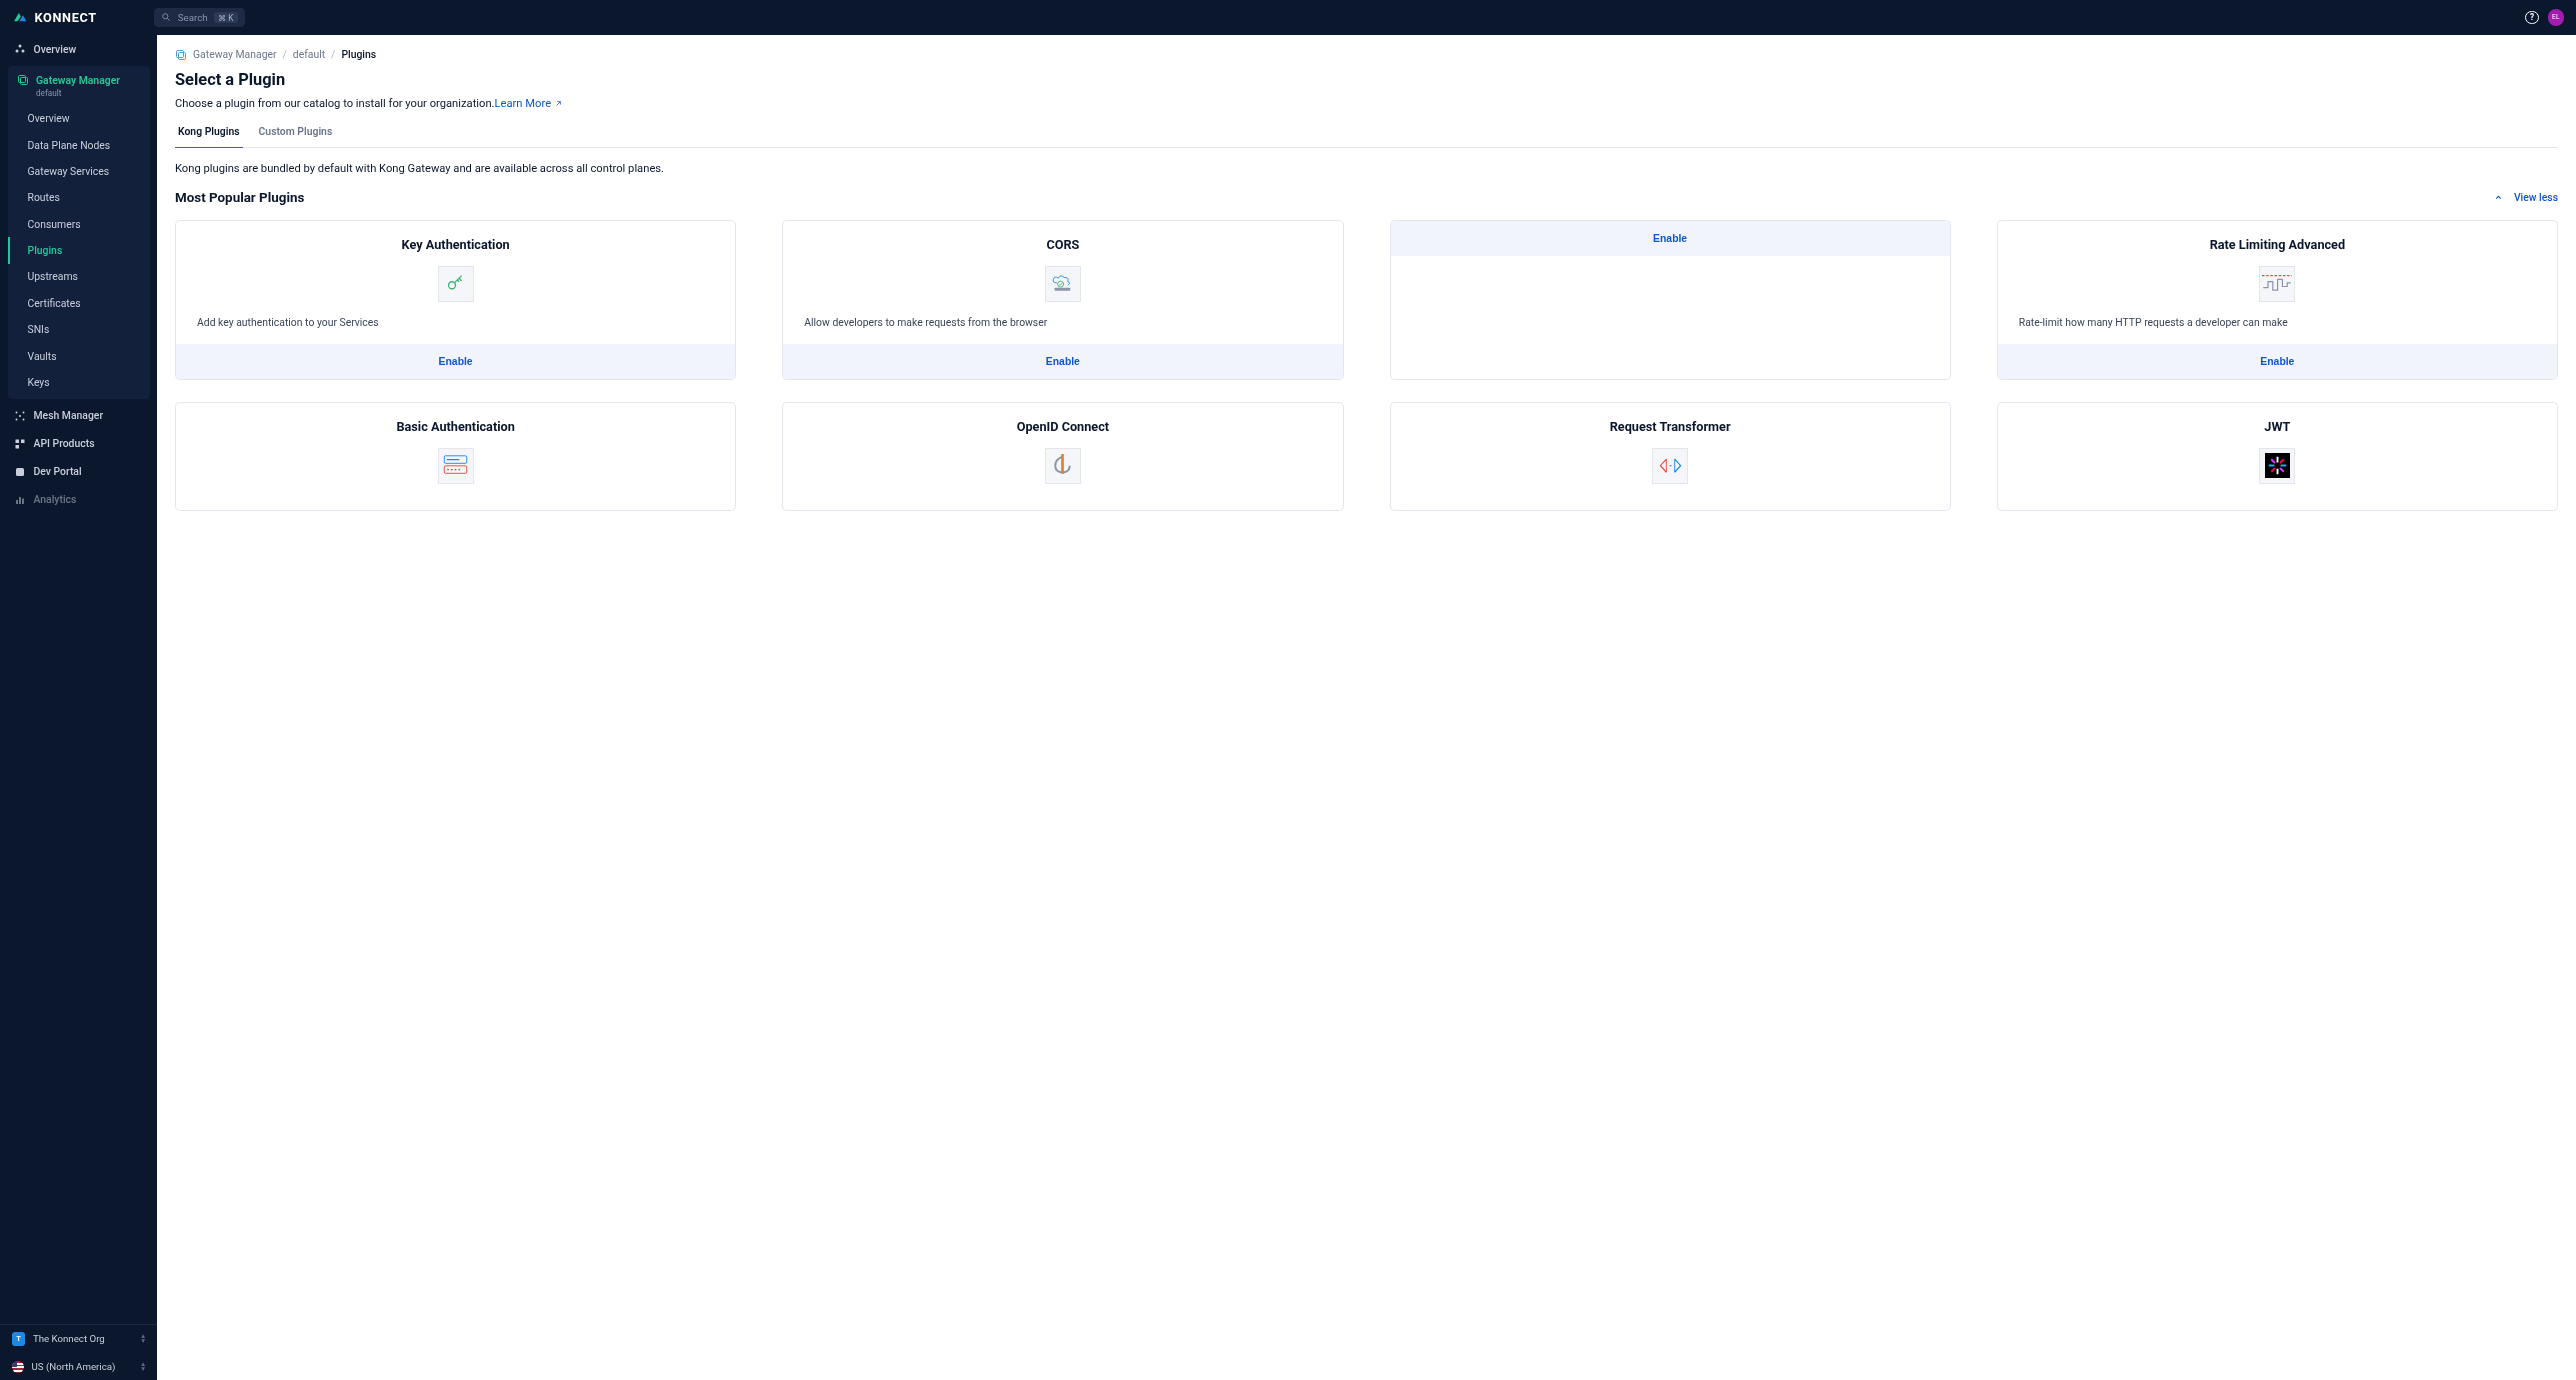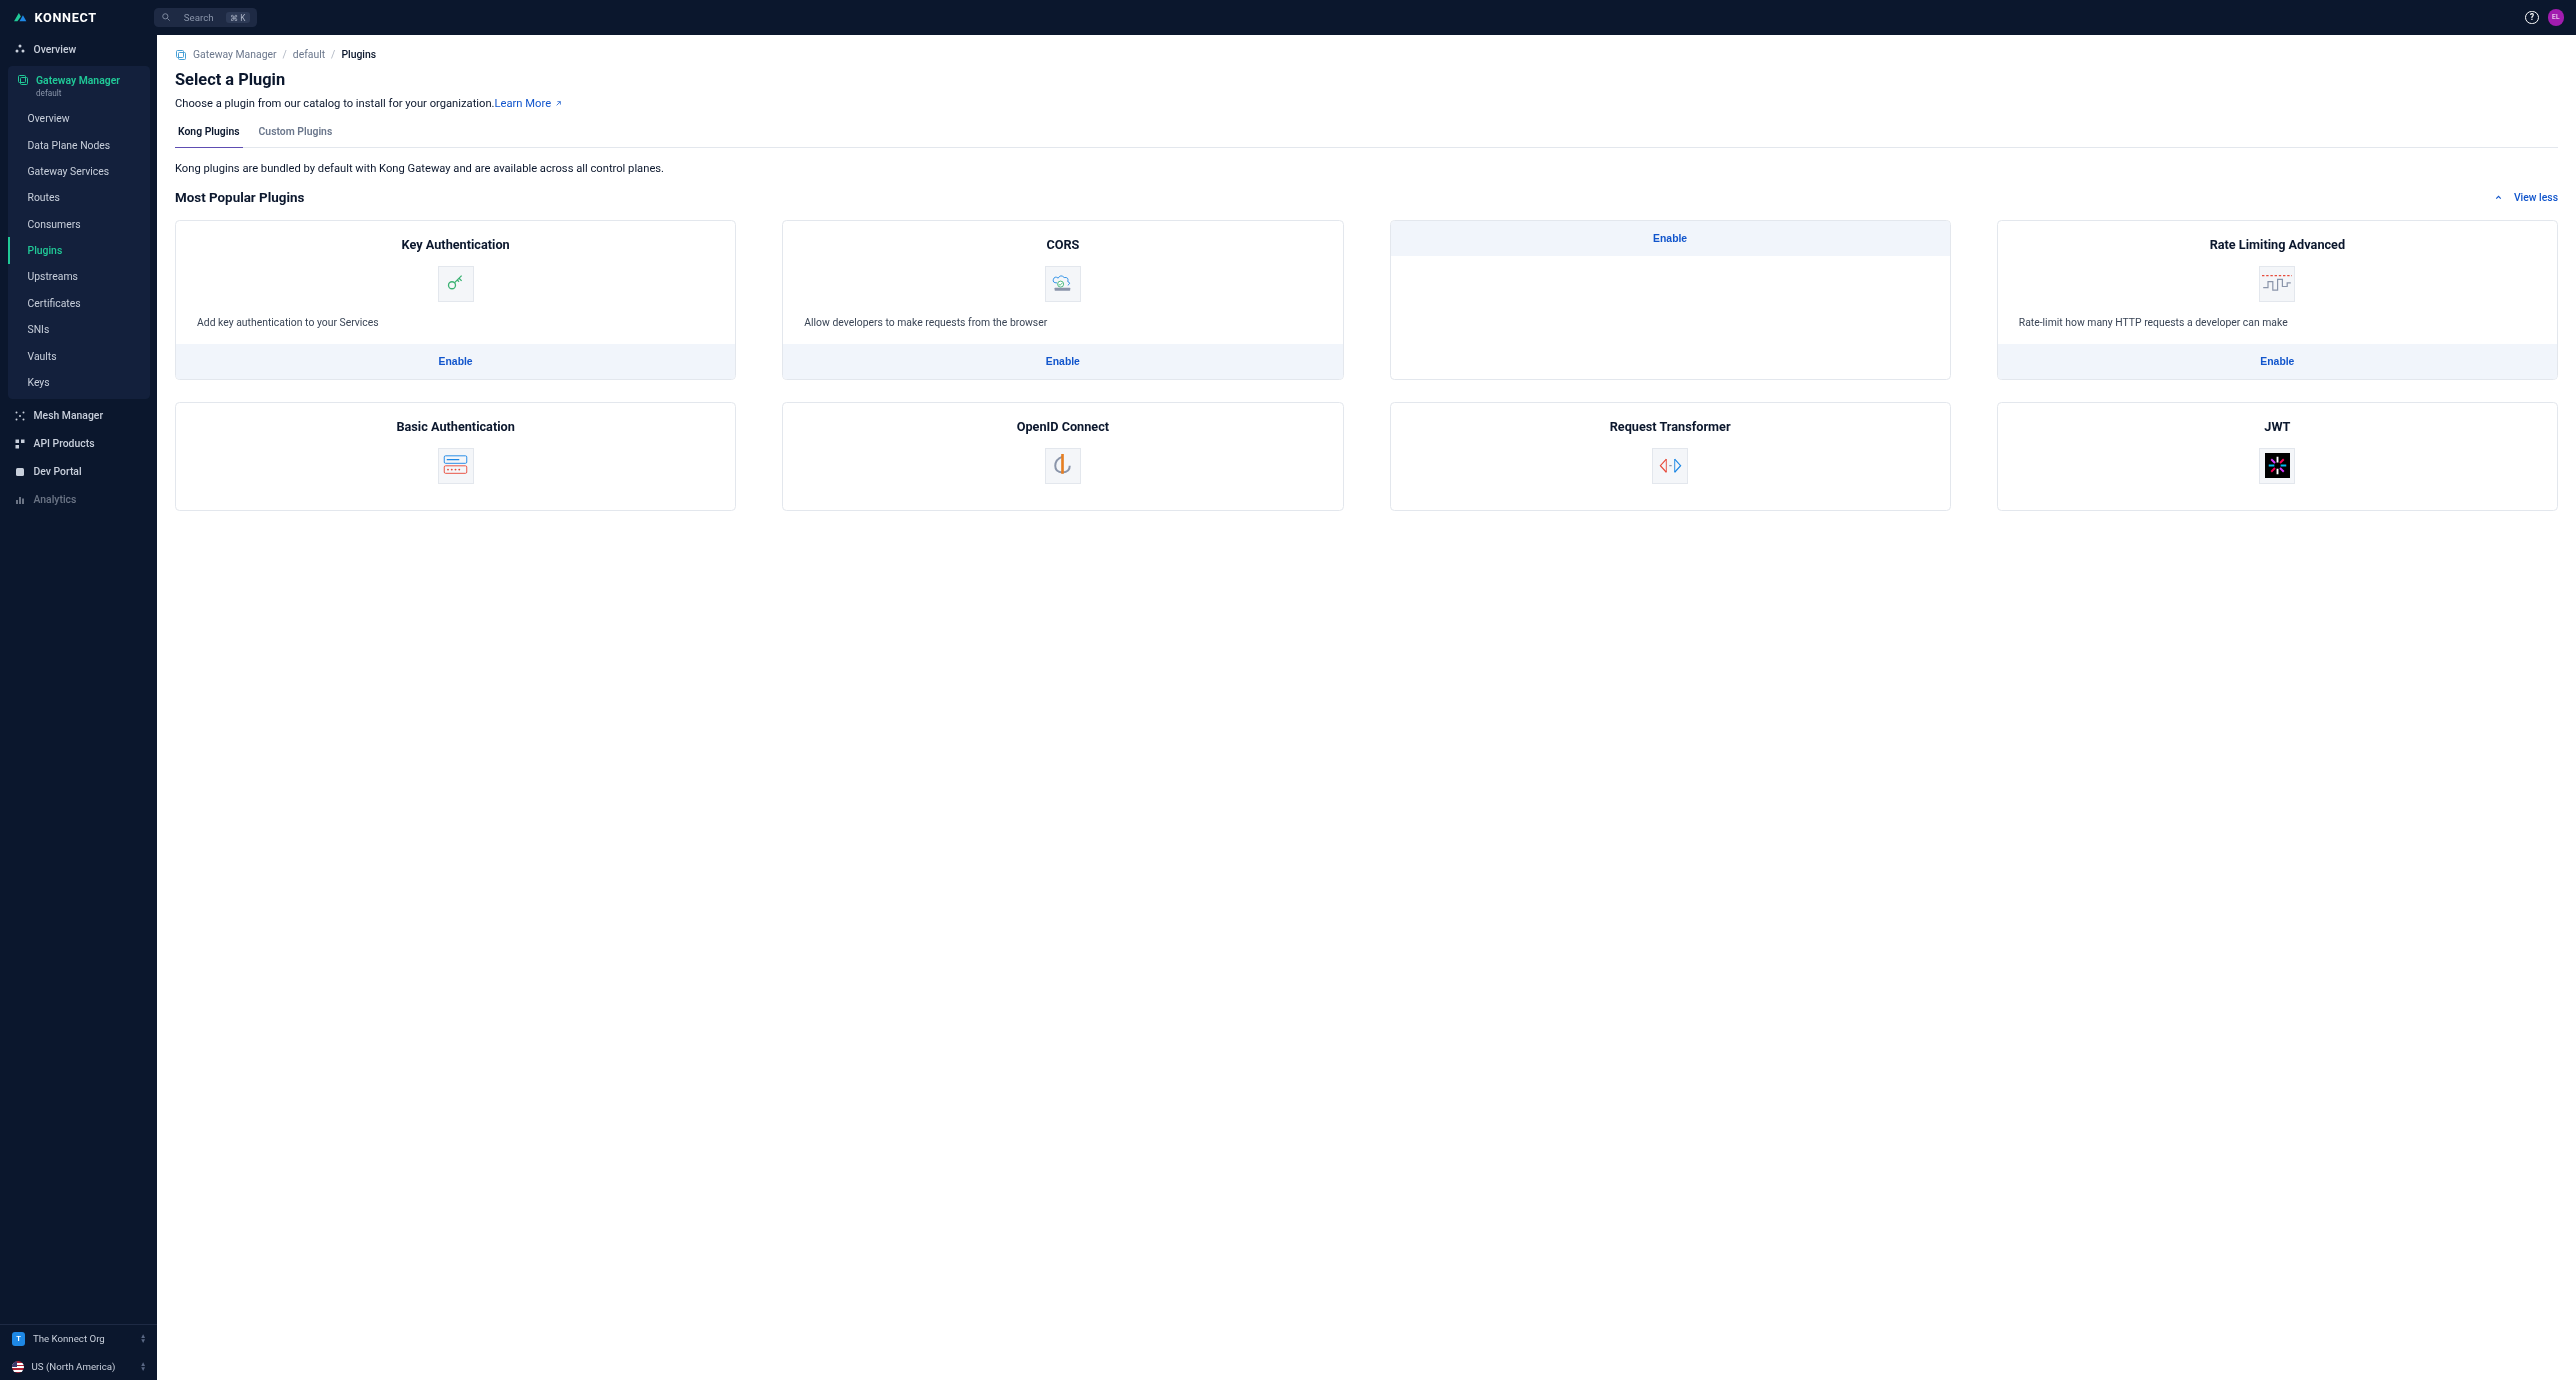--- a/index.html
+++ b/index.html
@@ -2,21 +2,21 @@
 <html style="font-size:12px"><head>
 <meta charset="utf-8">
 <style>
 * { box-sizing: border-box; margin: 0; padding: 0; }
 body { font-family: -apple-system, BlinkMacSystemFont, "Segoe UI", Roboto, Helvetica, Arial, sans-serif; background: #fff; color: #0b172d; }
 .app { display: flex; flex-direction: column; height: 100vh; }
 .topbar { height: 35px; background: #0b172d; display: flex; align-items: center; padding: 0 12px; gap: 12px; }
 .logo { display: flex; align-items: center; gap: 6px; color: #fff; font-weight: 700; font-size: 12.7px; letter-spacing: 0.7px; }
 .logo-icon { width: 16.4px; height: 16.4px; }
 .spacer { flex: 1; }
-.search-box { display: flex; align-items: center; gap: 12px; background: #1e2a44; border-radius: 4.5px; padding: 3.7px 7.5px; color: #8a95aa; font-size: 9.7px; margin-left: 45px; cursor: pointer; }
+.search-box { display: flex; align-items: center; gap: 6px; background: #1e2a44; border-radius: 4.5px; padding: 3.7px 7.5px; color: #8a95aa; font-size: 9.7px; margin-left: 45px; cursor: pointer; }
 .search-kbd { background: #2d3a56; border-radius: 3px; padding: 0.7px 4.5px; font-size: 8.2px; color: #aab3c5; }
 .top-right { display: flex; align-items: center; gap: 9px; }
 .help-icon { width: 13.4px; height: 13.4px; border: 1.5px solid #fff; border-radius: 50%; color: #fff; display: flex; align-items: center; justify-content: center; font-size: 8.2px; font-weight: 700; cursor: pointer; }
 .avatar { width: 16.4px; height: 16.4px; border-radius: 50%; background: #a21caf; color: #fff; font-size: 6.7px; font-weight: 400; display: flex; align-items: center; justify-content: center; cursor: pointer; }
 
 .body { display: flex; flex: 1; overflow: hidden; }
 .sidebar { width: 157px; background: #0b172d; display: flex; flex-direction: column; overflow-y: auto; }
 .side-item { display: flex; align-items: center; gap: 7.5px; padding: 7.5px 12px; color: #c8cfdb; font-size: 10.4px; cursor: pointer; border-left: 2.2px solid transparent; }
 .side-item.top-level { font-weight: 500; }
 .side-item-icon { width: 12px; height: 12px; flex-shrink: 0; display: flex; align-items: center; justify-content: center; }

